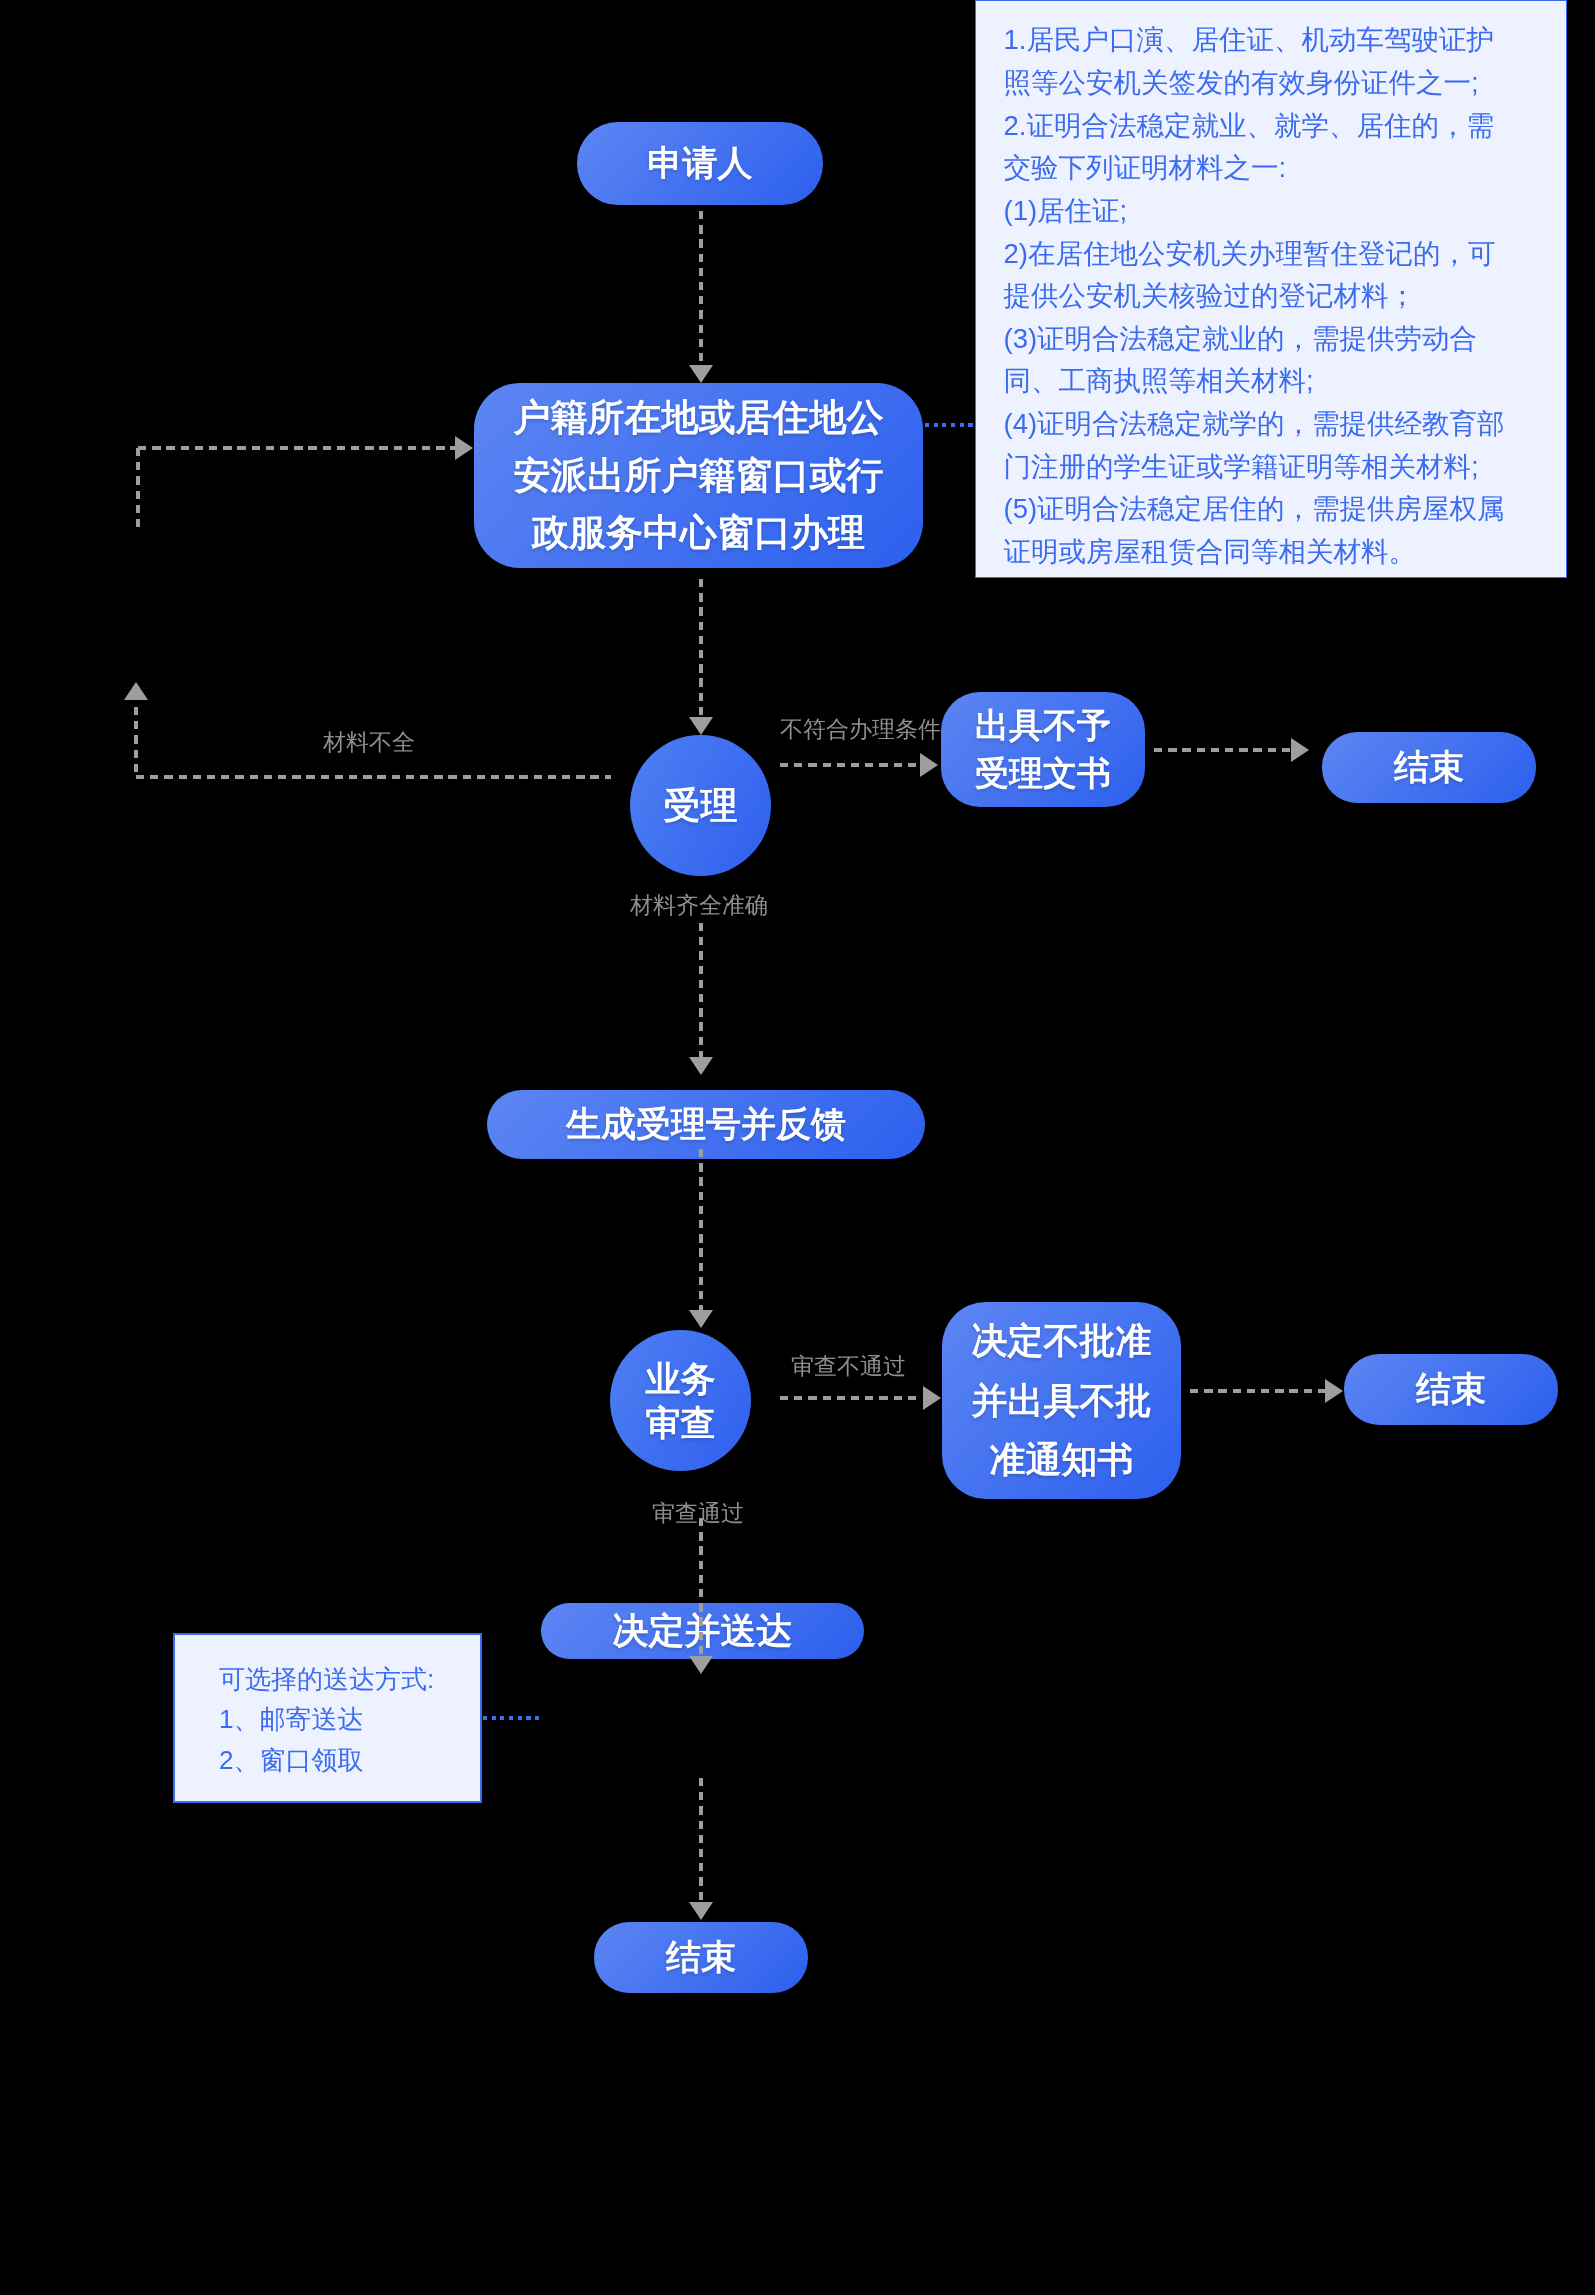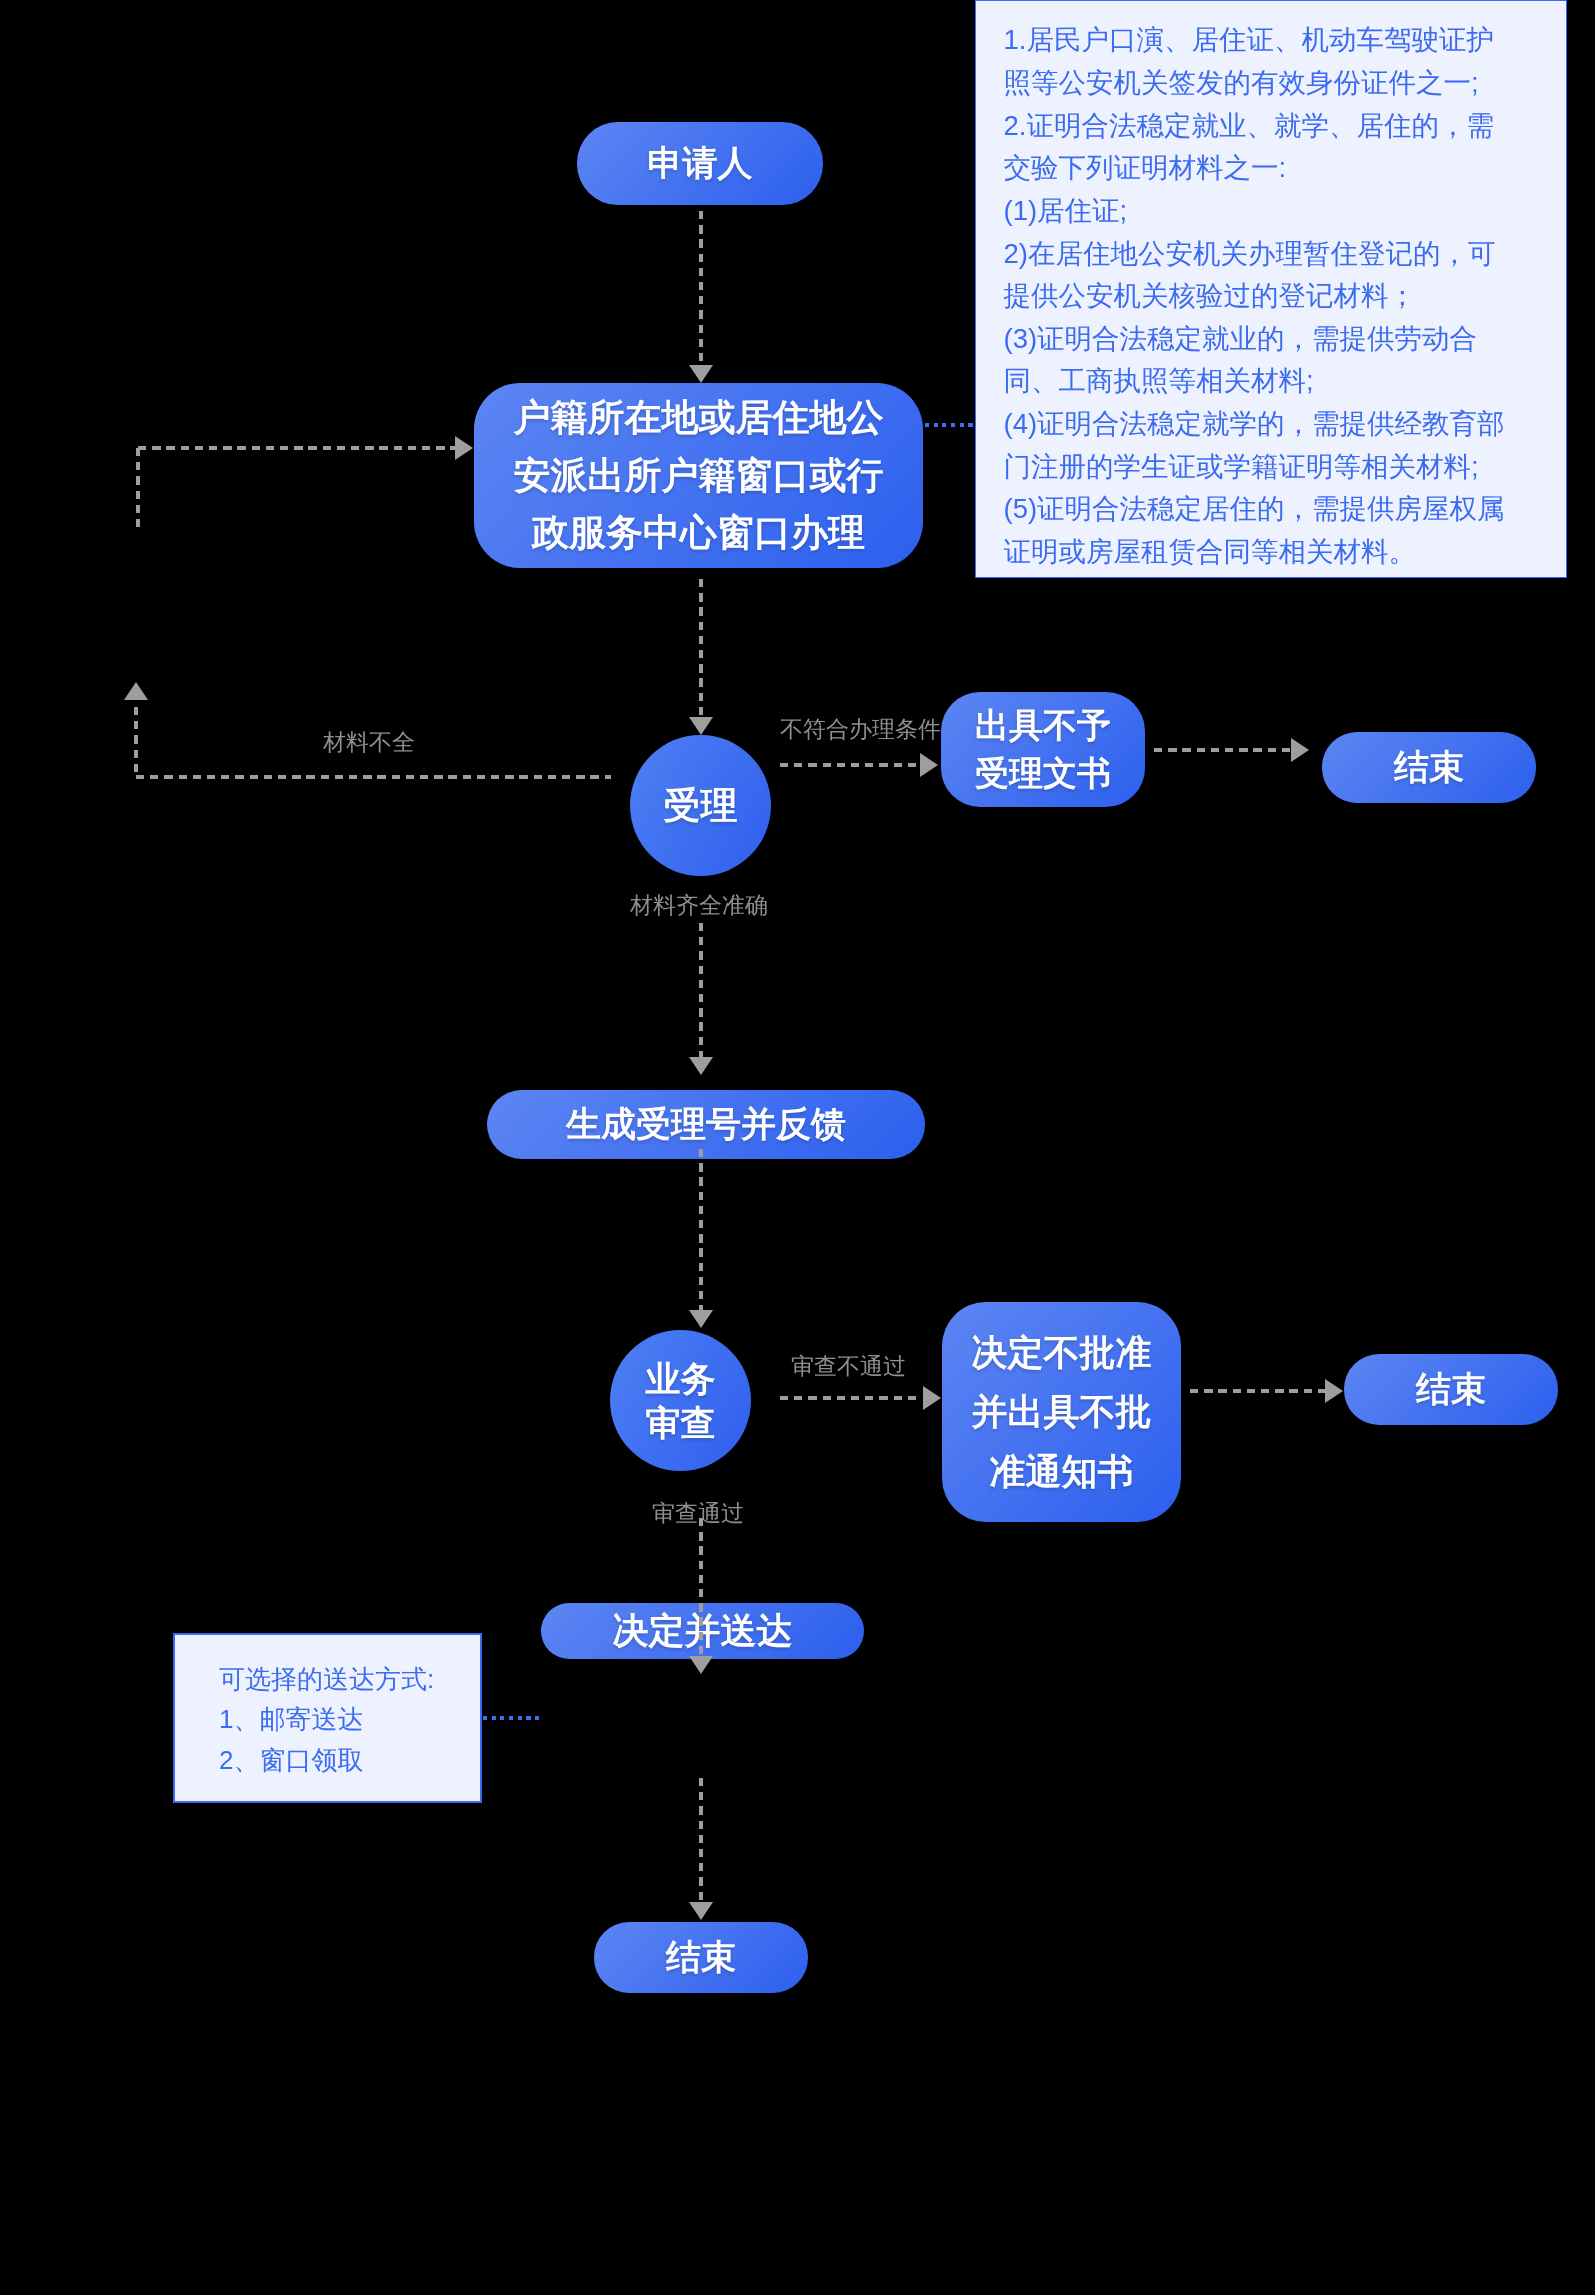--- a/index.html
+++ b/index.html
@@ -25,21 +25,21 @@
            white-space:pre-line;box-sizing:border-box;}
   
   #node-applicant{left:577px;top:122px;width:246px;height:83px;border-radius:41px;font-size:35px;}
   #node-office{left:474px;top:383px;width:449px;height:185px;border-radius:46px;font-size:37px;line-height:1.55;}
   #node-notify{left:20px;top:528px;width:292px;height:152px;border-radius:44px;font-size:34px;line-height:1.55;}
   #node-accept{left:630px;top:735px;width:141px;height:141px;font-size:37px;}
   #node-reject-doc{left:941px;top:692px;width:204px;height:115px;border-radius:39px;font-size:34px;line-height:1.4;}
   #node-end-1{left:1322px;top:732px;width:214px;height:71px;border-radius:35px;font-size:35px;}
   #node-gen-number{left:487px;top:1076px;width:438px;height:69px;border-radius:36px;font-size:35px;margin-top:14px;}
   #node-review{left:610px;top:1330px;width:141px;height:141px;font-size:35px;line-height:1.25;}
-  #node-deny{left:942px;top:1302px;width:239px;height:220px;border-radius:44px;font-size:36px;line-height:1.65;}
+  #node-deny{left:942px;top:1302px;width:239px;height:197px;border-radius:44px;font-size:36px;line-height:1.65;}
   #node-end-2{left:1344px;top:1354px;width:214px;height:71px;border-radius:35px;font-size:35px;}
   #node-decide-deliver{left:541px;top:1603px;width:323px;height:56px;border-radius:39px;font-size:36px;}
   #node-end-3{left:594px;top:1922px;width:214px;height:71px;border-radius:35px;font-size:35px;}
   #info-box{left:975px;top:0px;width:592px;height:578px;border-width:1.8px;
             font-size:27.5px;line-height:1.55;padding:18.4px 18.4px 0 27.5px;}
   #delivery-box{left:173px;top:1633px;width:309px;height:170px;border-width:2.8px;
             font-size:26px;line-height:1.55;padding:24px 0 0 44px;}
 </style>
 </head>
 <body>

